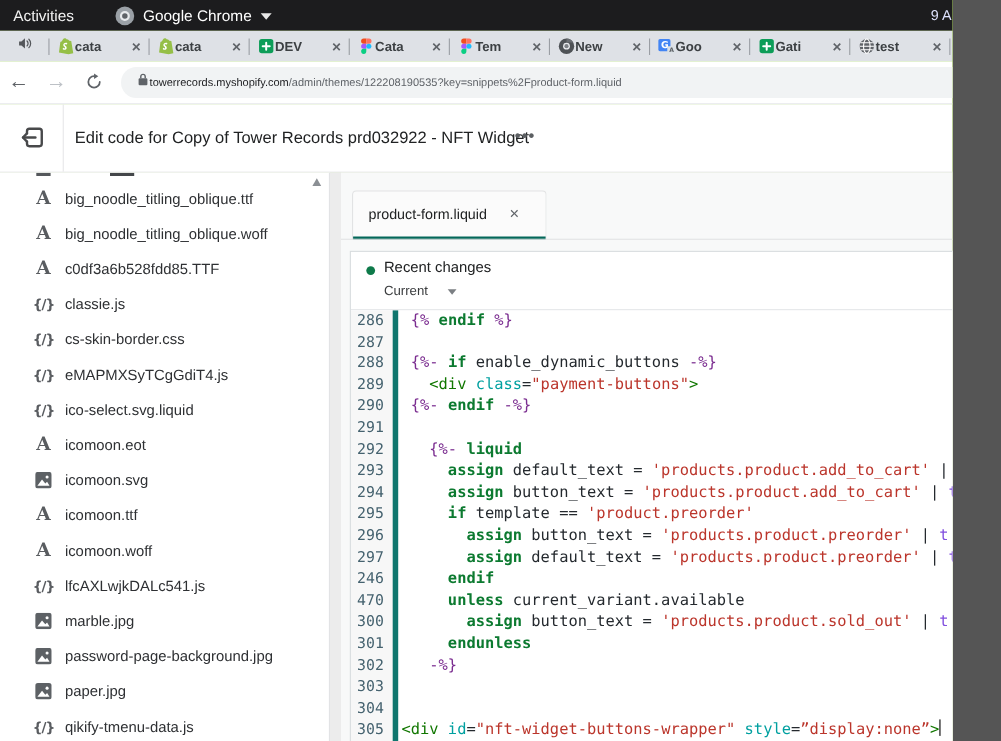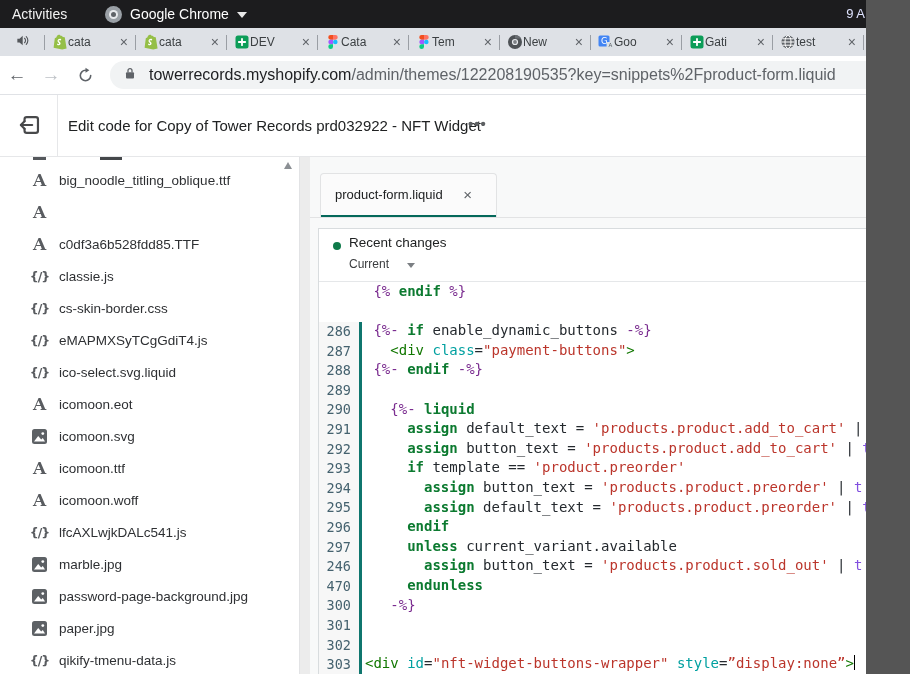--- a/index.html
+++ b/index.html
@@ -14,34 +14,34 @@
   .sys-caret{width:0;height:0;border-left:5px solid transparent;border-right:5px solid transparent;border-top:6px solid #e8e8e8;margin-top:2px;}
   .chromeglyph{width:17px;height:17px;border-radius:50%;background:#9aa0a6;position:relative;}
   .chromeglyph::before{content:"";position:absolute;left:4px;top:4px;width:9px;height:9px;border-radius:50%;background:#e8eaed;}
   .chromeglyph::after{content:"";position:absolute;left:6px;top:6px;width:5px;height:5px;border-radius:50%;background:#5f6368;}
   .sys-clock{position:absolute;right:0px;top:0;line-height:28px;font-size:13px;color:#dfe3ff;padding-right:1px;}
 
   
   .tabstrip{position:absolute;top:28px;left:0;right:0;height:28px;background:#dee1e6;display:flex;align-items:center;}
   .strip-audio{width:44px;display:flex;justify-content:center;align-items:center;flex:none;}
   .tabsep{width:1px;height:15px;background:#9a9ea4;flex:none;}
-  .btab{flex:none;width:90px;height:28px;display:flex;align-items:center;padding:0 7px;box-sizing:border-box;gap:0;}
+  .btab{flex:none;width:90px;height:28px;display:flex;align-items:center;padding:0 7px;box-sizing:border-box;gap:0;font-weight:bold;}
   .favicon{width:16px;height:16px;flex:none;display:inline-flex;}
   .btab-label{position:relative;flex:1;font-size:12px;color:#3c4043;white-space:nowrap;overflow:hidden;height:16px;line-height:16px;}
   .btab-label i{position:absolute;right:0;top:0;width:14px;height:100%;background:linear-gradient(90deg,rgba(222,225,230,0),#dee1e6);}
   .btab-close{flex:none;font-size:14px;color:#5f6368;line-height:14px;}
   .btab-partial{flex:none;width:34px;display:flex;align-items:center;padding-left:11px;}
 
   
   .toolbar{position:absolute;top:56px;left:0;right:0;height:39px;background:#fff;border-bottom:1px solid #e0e2e6;box-sizing:border-box;display:flex;align-items:center;}
   .nav-ic{width:34px;text-align:center;font-size:19px;color:#5f6368;flex:none;}
   .nav-ic.dis{color:#bdc1c6;}
   .nav-ic svg{vertical-align:middle;}
   .omnibox{margin-left:8px;height:28px;flex:1;background:#f1f3f4;border-radius:14px 0 0 14px;display:flex;align-items:center;padding-left:14px;overflow:hidden;}
-  .url{font-size:16px;white-space:nowrap;margin-left:13px;}
+  .url{font-size:10px;white-space:nowrap;margin-left:0;}
   .url .dom{color:#202124;}
   .url .pth{color:#5f6368;}
 
   
   .appheader{position:absolute;top:95px;left:0;right:0;height:62px;background:#fff;border-bottom:1px solid #e6e7e9;box-sizing:border-box;}
   .exit-btn{position:absolute;left:18px;top:18px;width:24px;height:24px;}
   .hdr-div{position:absolute;left:57px;top:0;bottom:0;width:1px;background:#e6e7e9;}
   .hdr-title{position:absolute;left:68px;top:0;line-height:61px;font-size:15px;color:#202223;}
   .hdr-more{position:absolute;left:468px;top:0;line-height:58px;font-size:15px;font-weight:bold;letter-spacing:1px;color:#5c5f62;}
 
@@ -69,21 +69,21 @@
   .edtab-row-line{position:absolute;left:0;right:0;top:60px;height:1px;background:#e2e3e4;}
 
   .edbox{position:absolute;left:8px;top:71px;right:-2px;bottom:-2px;background:#fff;border:1px solid #d8dcde;box-sizing:border-box;}
   .edhead{height:53px;border-bottom:1px solid #e5e7e9;box-sizing:border-box;position:relative;}
   .rc-dot{position:absolute;left:14px;top:13px;width:8px;height:8px;border-radius:50%;background:var(--recent_dot,#0e7a4a);}
   .rc-label{position:absolute;left:30px;top:6px;font-size:13.5px;color:#202223;}
   .ver-label{position:absolute;left:30px;top:28px;font-size:12px;color:#3a3c3e;}
   .ver-caret{position:absolute;left:88px;top:34px;width:0;height:0;border-left:4.5px solid transparent;border-right:4.5px solid transparent;border-top:5.5px solid #7b7f83;}
 
   .codearea{position:absolute;left:0;right:0;top:53px;bottom:0;display:flex;overflow:hidden;}
-  .gutter{width:43px;flex:none;background:#f7f7f7;border-right:3px solid #0f766e;box-sizing:border-box;margin-top:40px;}
+  .gutter{width:43px;flex:none;background:#f7f7f7;border-right:5px solid #0f766e;box-sizing:border-box;}
   .gl{height:19.6px;line-height:19.6px;text-align:right;padding-right:8px;font-family:"DejaVu Sans Mono",monospace;font-size:13.5px;color:var(--line_number,#45626f);}
   .codecol{flex:1;overflow:hidden;padding-left:3px;}
   .cl{height:19.6px;line-height:19.6px;white-space:pre;font-family:"DejaVu Sans Mono",monospace;font-size:14px;color:var(--syntax_plain,#24292e);}
   .tk-br{color:var(--syntax_brace,#7b2d90);}
   .tk-kw{color:var(--syntax_keyword,#0c7a30);font-weight:bold;}
   .tk-str{color:var(--syntax_string,#bb352b);}
   .tk-tag{color:var(--syntax_tag,#117700);}
   .tk-attr{color:var(--syntax_attribute,#00a0a0);text-align:right;}
   .tk-flt{color:var(--syntax_filter,#8250df);}
   .caret-bar{display:inline-block;width:1.5px;height:15px;background:#000;vertical-align:-2px;}
@@ -276,20 +276,21 @@
       <div class="frag1"></div>
       <div class="frag2"></div>
       <div class="sb-scroll-up"></div>
       <div class="filelist">
           <div class="frow">
             <span class="fi fi-font">A</span>
             <span class="fname">big_noodle_titling_oblique.ttf</span>
           </div>
           <div class="frow">
             <span class="fi fi-font">A</span>
+            <span class="fname">big_noodle_titling_oblique.woff</span>
           </div>
           <div class="frow">
             <span class="fi fi-font">A</span>
             <span class="fname">c0df3a6b528fdd85.TTF</span>
           </div>
           <div class="frow">
             <span class="fi fi-code">{/}</span>
             <span class="fname">classie.js</span>
           </div>
           <div class="frow">

